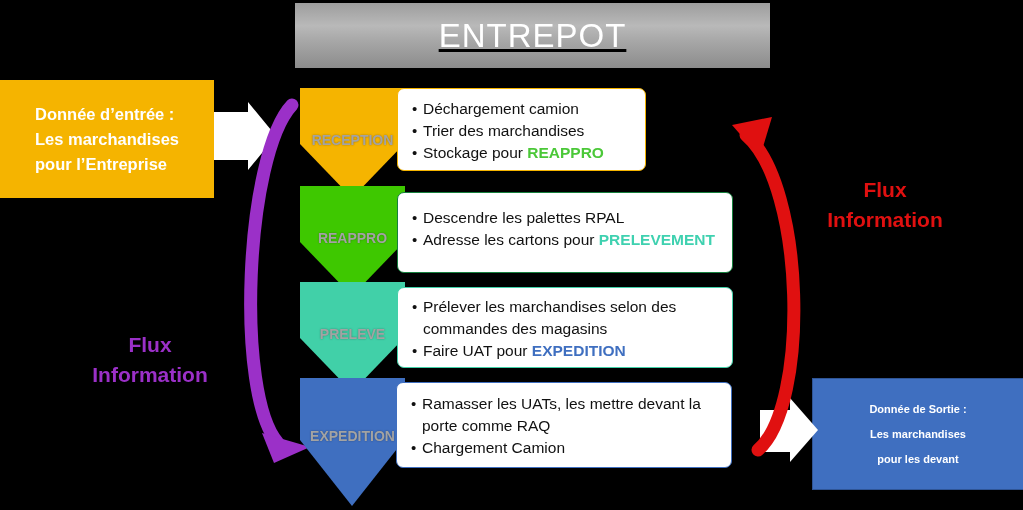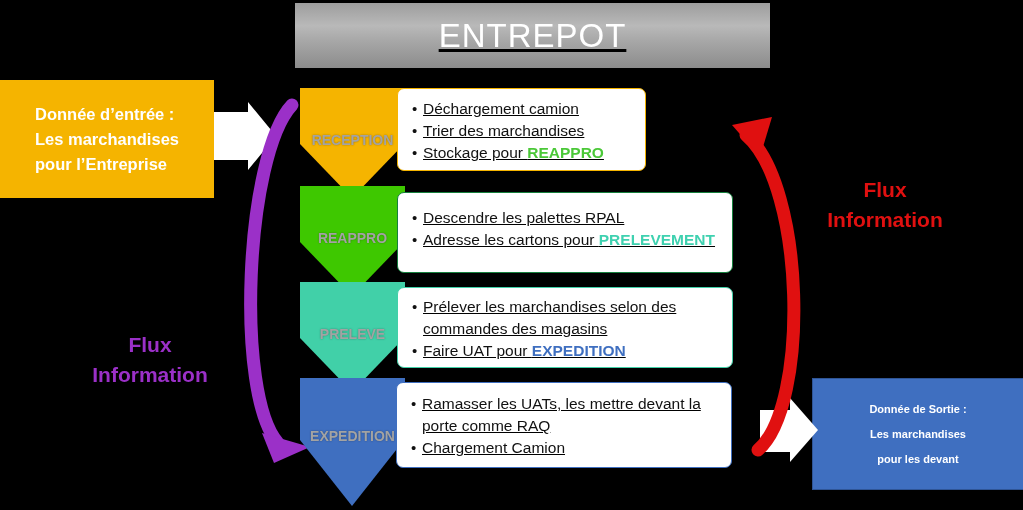--- a/index.html
+++ b/index.html
@@ -24,21 +24,21 @@
   #output-box .txt{color:#ffffff;font-weight:bold;font-size:11px;line-height:25px;text-align:center;}
 
   
   .chev{position:absolute;left:300px;width:105px;}
   .chev .body{width:105px;}
   .chev .tip{width:0;height:0;border-left:52.5px solid transparent;border-right:52.5px solid transparent;}
   .chev .label{position:absolute;left:0;width:105px;text-align:center;color:#a3a3a3;
      font-weight:bold;font-size:14px;text-shadow:0 0 2px rgba(0,0,0,.35);}
 
   
-  .callout{position:absolute;background:#ffffff;border-radius:7px;text-decoration:underline;}
+  .callout{position:absolute;background:#ffffff;border-radius:7px;}
   .callout ul{margin:0;padding:9px 10px 9px 14px;list-style:none;}
   .callout li{position:relative;font-size:15.5px;color:#111;line-height:22px;padding-left:11px;}
   .callout li:before{content:"\2022";position:absolute;left:0;top:0;font-size:15px;color:#111;}
   .hl{font-weight:bold;}
 
   
   #flux-marchandise{left:55px;top:330px;width:190px;text-align:center;color:#9b30c8;
      font-weight:bold;font-size:21px;line-height:30px;}
   #flux-information{left:790px;top:175px;width:190px;text-align:center;color:#e01010;
      font-weight:bold;font-size:21px;line-height:30px;}

